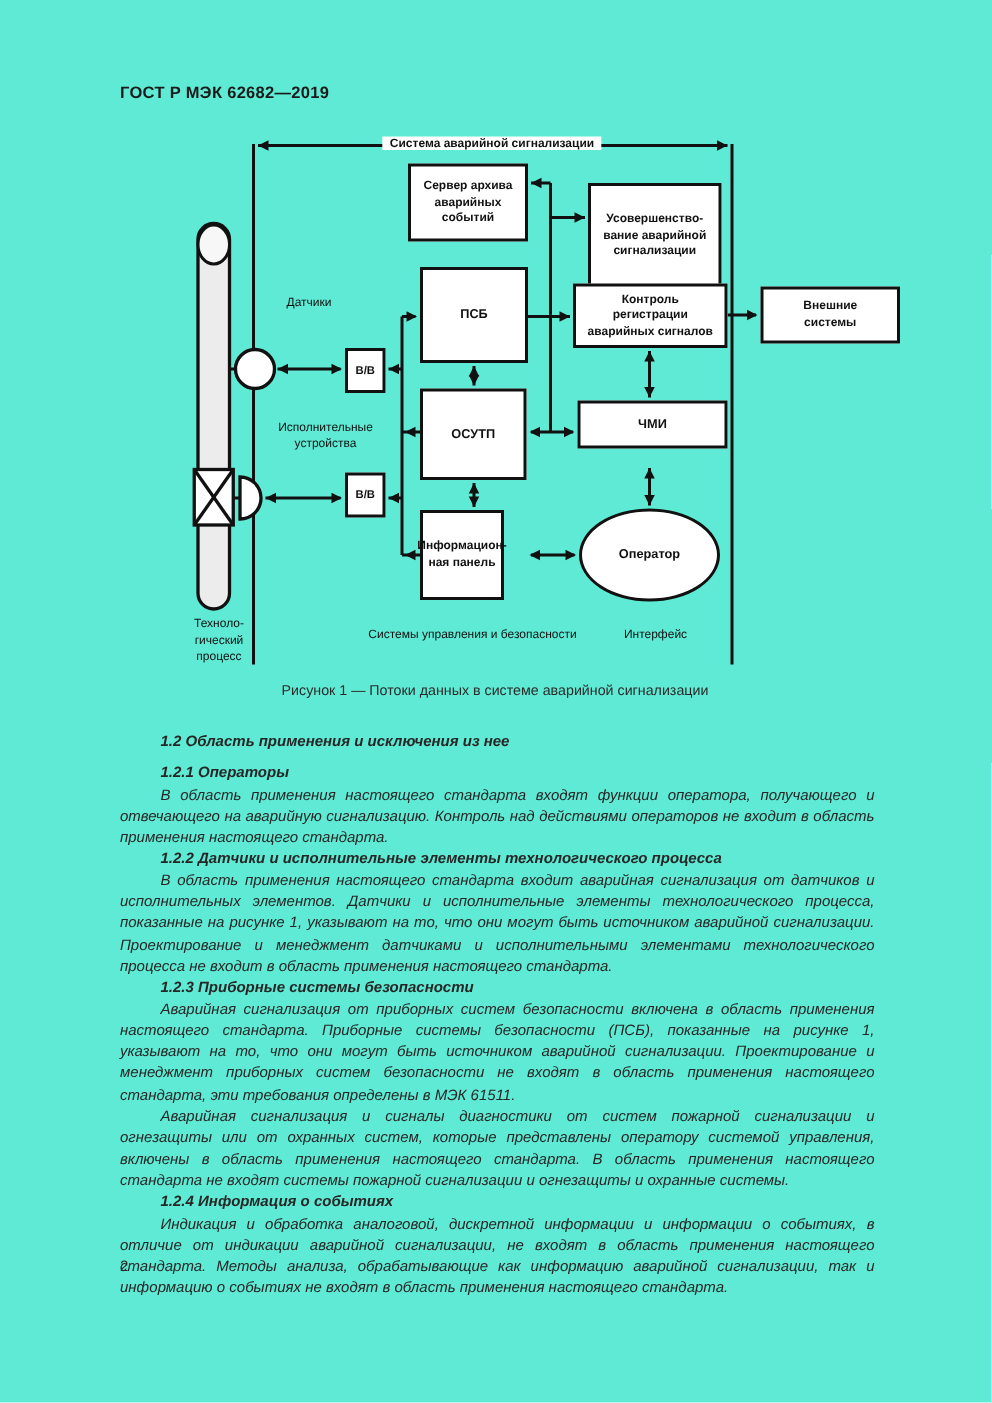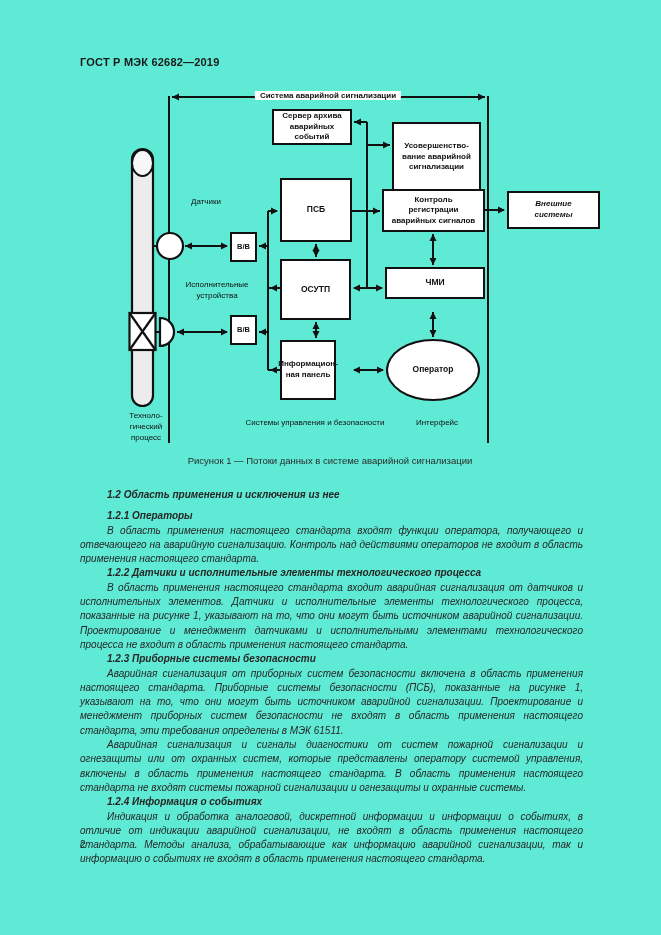--- a/index.html
+++ b/index.html
@@ -111,31 +111,31 @@
         <polygon points="270,288 277,284.5 277,291.5"></polygon>
         <polygon points="177,332 184,328.5 184,335.5"></polygon>
         <polygon points="228,332 221,328.5 221,335.5"></polygon>
         <polygon points="259,332 266,328.5 266,335.5"></polygon>
         <polygon points="270,370 277,366.5 277,373.5"></polygon>
       </g>
     </svg>
 
     <div id="bracket-label">Система аварийной сигнализации</div>
 
-    <div class="dbox" style="left:272px;top:109px;width:80px;height:36px;">Сервер архива
+    <div class="dbox" style="left:272px;top:109px;width:80px;height:52px;">Сервер архива
 аварийных
 событий</div>
     <div class="dbox" style="left:392px;top:122px;width:89px;height:70px;">Усовершенство-
 вание аварийной
 сигнализации</div>
     <div class="dbox" style="left:280px;top:178px;width:72px;height:64px;font-size:8.5px;">ПСБ</div>
     <div class="dbox" style="left:382px;top:189px;width:103px;height:43px;">Контроль
 регистрации
 аварийных сигналов</div>
-    <div class="dbox" style="left:507px;top:191px;width:93px;height:38px;font-style:italic;">Внешние
+    <div class="dbox" style="left:507px;top:191px;width:93px;height:38px;">Внешние
 системы</div>
     <div class="dbox" style="left:280px;top:259px;width:71px;height:61px;font-size:8.5px;">ОСУТП</div>
     <div class="dbox" style="left:385px;top:267px;width:100px;height:32px;font-size:8.5px;">ЧМИ</div>
     <div class="dbox" style="left:280px;top:340px;width:56px;height:60px;">Информацион-
 ная панель</div>
     <div class="dbox" style="left:230px;top:232px;width:27px;height:30px;font-size:7.5px;">В/В</div>
     <div class="dbox" style="left:230px;top:315px;width:27px;height:30px;font-size:7.5px;">В/В</div>
     <div class="dbox" id="operator-ellipse" style="left:386px;top:339px;width:94px;height:62px;font-size:8.5px;">Оператор</div>
 
     <div class="dlabel" style="left:206px;top:197px;">Датчики</div>

